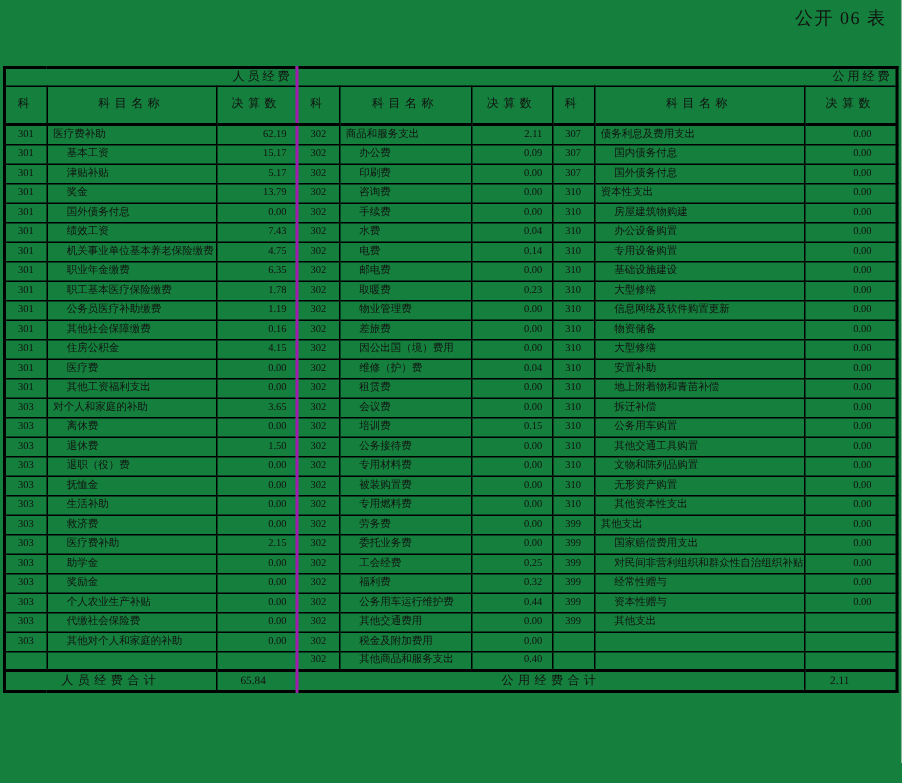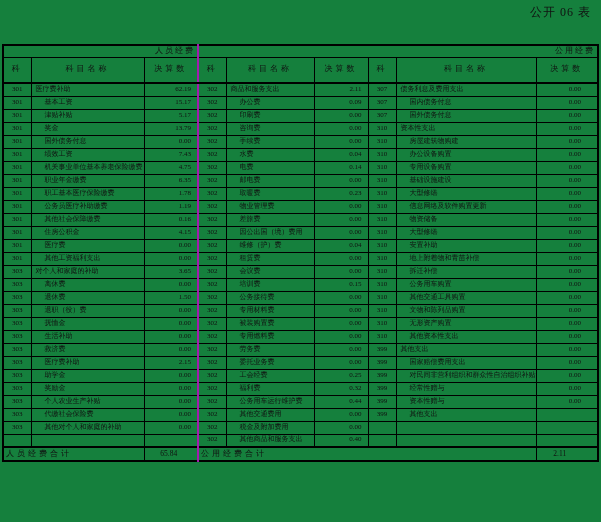--- a/index.html
+++ b/index.html
@@ -19,21 +19,21 @@
   tr.chead td { height:26px; text-align:center; font-size:8px; letter-spacing:3px;
                 border-bottom:2px solid #000; }
   td.c { text-align:center; }
   td.n { text-align:left; }
   td.n.l1 { padding-left:4px; }
   td.n.l2 { padding-left:13px; }
   td.v { text-align:right; padding-right:6px; }
   td.v.vr { padding-right:16px; }
   td.gsep { border-left:2px solid #a21caf; }
   tr.foot td { border-top:2px solid #000; height:14px; }
-  td.ftl { font-size:8px; letter-spacing:3px; }
+  td.ftl { text-align:center; font-size:8px; letter-spacing:3px; }
   tr.foot td.v { font-size:7.5px;text-align:center; }
   .footnote { position:absolute; top:501px; left:8px; font-size:7px; color:#222; }
 </style>
 </head>
 <body>
 
 <div class="page">
 
   <div class="form-no">公开 06 表</div>
 

